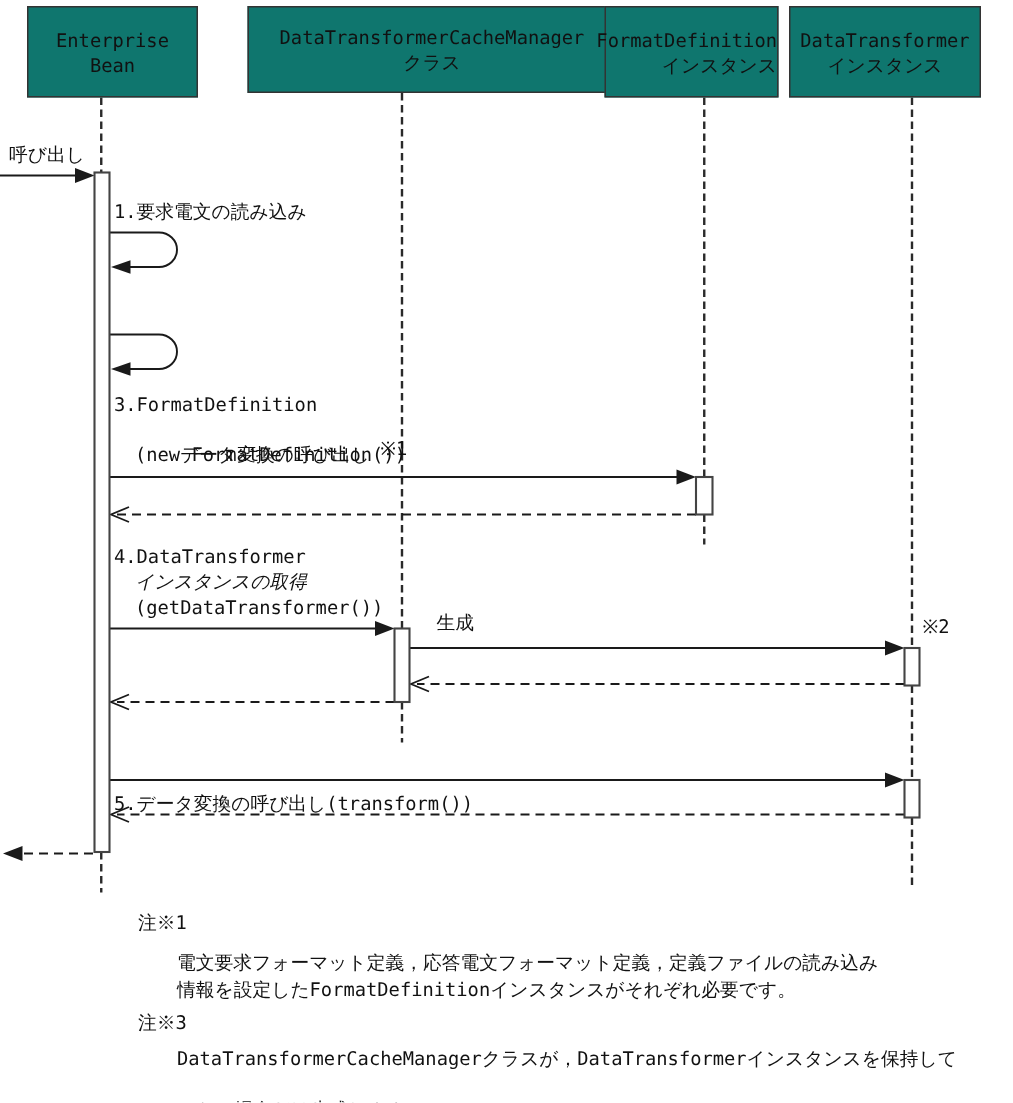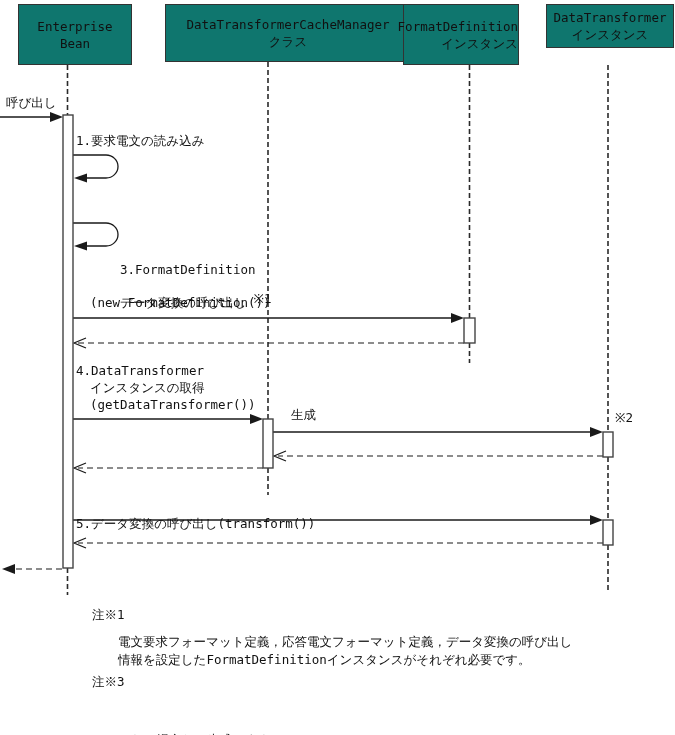--- a/index.html
+++ b/index.html
@@ -94,45 +94,46 @@
     <span>Enterprise Bean</span>
   </div>
   <div class="actor" style="left:165px;top:4px;width:246px;height:58px;">
     <span>DataTransformerCacheManager</span>
     <span>クラス</span>
   </div>
   <div class="actor" style="left:403px;top:4px;width:116px;height:61px;align-items:flex-end;">
     <span>FormatDefinition</span>
     <span>インスタンス</span>
   </div>
-  <div class="actor" style="left:546px;top:4px;width:128px;height:44px;">
+  <div class="actor" style="left:526px;top:4px;width:128px;height:61px;">
     <span>DataTransformer</span>
     <span>インスタンス</span>
   </div>
 
   <span class="lbl" style="left:6px;top:95px;">呼び出し</span>
 
   <span class="lbl" style="left:76px;top:133px;">1.要求電文の読み込み</span>
 
 
-  <span class="lbl" style="left:76px;top:262px;margin-left:44px;">3.FormatDefinition</span>
+  <span class="lbl" style="left:76px;top:262px;">3.FormatDefinition</span>
   <span class="lbl" style="left:90px;top:279px;">
     <span>データ変換の呼び出し</span><span class="ref">※1</span>
   </span>
   <span class="lbl" style="left:90px;top:295px;">(new FormatDefinition())</span>
 
   <span class="lbl" style="left:76px;top:363px;">4.DataTransformer</span>
-  <span class="lbl" style="left:90px;top:380px;">インスタンスの取得</span>
+  <span class="lbl" style="left:90px;top:380px;font-style:italic;">インスタンスの取得</span>
   <span class="lbl" style="left:90px;top:397px;">(getDataTransformer())</span>
 
   <span class="lbl" style="left:291px;top:407px;">生成</span>
   <span class="lbl" style="left:615px;top:410px;">※2</span>
 
-  <span class="lbl" style="left:76px;top:516px;text-align:right;">5.データ変換の呼び出し(transform())</span>
+  <span class="lbl" style="left:76px;top:528px;text-align:right;">5.データ変換の呼び出し(transform())</span>
 
   <span class="note-label" style="left:92px;top:607px;">注※1</span>
-  <span class="note-line" style="left:118px;top:634px;">電文要求フォーマット定義，応答電文フォーマット定義，データ変換の呼び出し</span>
+  <span class="note-line" style="left:118px;top:634px;">電文要求フォーマット定義，応答電文フォーマット定義，定義ファイルの読み込み</span>
   <span class="note-line" style="left:118px;top:652px;">情報を設定したFormatDefinitionインスタンスがそれぞれ必要です。</span>
 
   <span class="note-label" style="left:92px;top:674px;">注※3</span>
+  <span class="note-line" style="left:118px;top:698px;">DataTransformerCacheManagerクラスが，DataTransformerインスタンスを保持して</span>
   <span class="note-line" style="left:118px;top:715px;margin-top:17px;">いない場合だけ生成します。</span>
 
 </div>
 
 </body></html>

